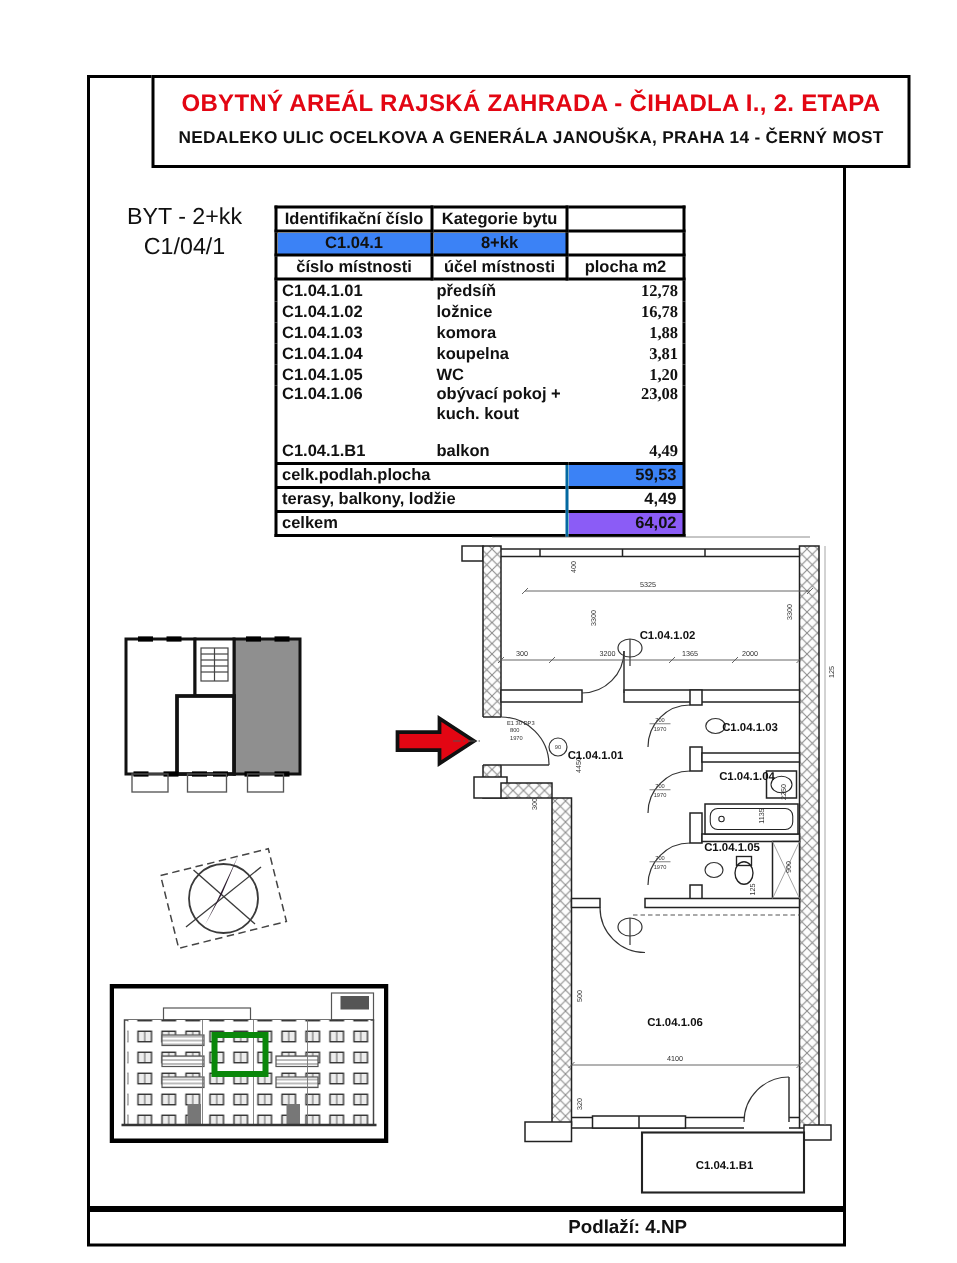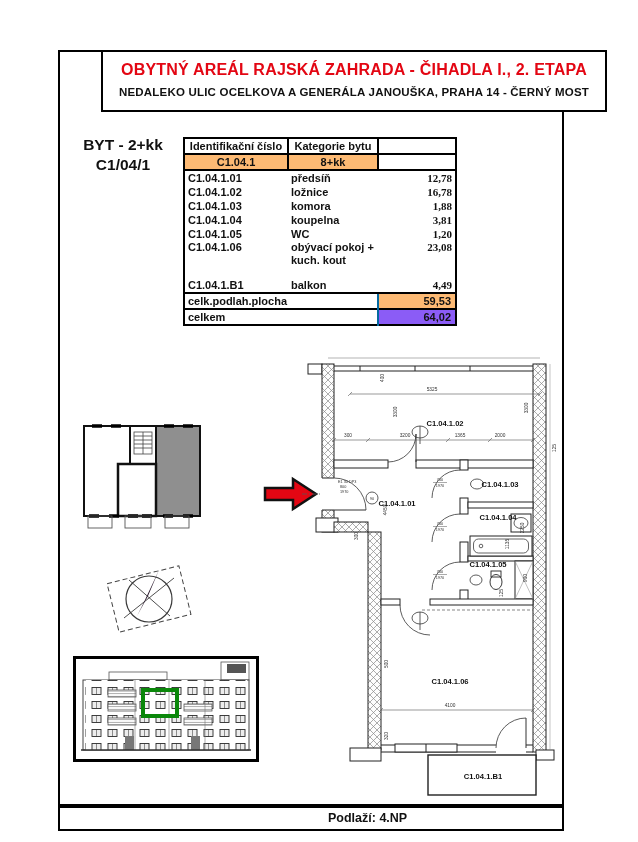--- a/index.html
+++ b/index.html
@@ -5,40 +5,40 @@
   html,body{margin:0;padding:0;background:#fff;}
   .page{position:relative;width:638px;height:842px;background:#fff;overflow:hidden;
         font-family:"Liberation Sans",sans-serif;color:#111;}
   .frame{position:absolute;left:58px;top:50px;width:506px;height:756px;
          border:2px solid #000;box-sizing:border-box;background:#fff;}
   .header-box{position:absolute;left:58px;top:50px;width:506px;height:62px;
          border:2px solid #000;box-sizing:border-box;text-align:center;background:#fff;z-index:3;margin-left:43px;}
   .title{color:#e30613;font-weight:bold;font-size:16px;margin-top:9px;letter-spacing:.2px;}
   .subtitle{font-weight:bold;font-size:11.5px;margin-top:7px;letter-spacing:.2px;}
   .unit-label{position:absolute;left:62px;top:135px;width:122px;text-align:center;
-         font-weight:bold;font-size:15.5px;line-height:20px;}
+         font-weight:normal;font-size:15.5px;line-height:20px;}
   
   table.flat{position:absolute;left:183px;top:137px;border-collapse:collapse;
          border:2px solid #000;font-size:11px;font-weight:bold;table-layout:fixed;background:#fff;padding-left:40px;}
   table.flat td{padding:0 3px;height:14px;line-height:13px;overflow:hidden;}
   td.hd{border:2px solid #000;text-align:center;}
-  .yellow{background:#fdba74;}
+  .yellow{background:#3b82f6;}
   .orange{background:#8b5cf6;}
   td.num{text-align:right;padding-right:4px;font-family:Liberation Serif, serif;}
   tr.r06 td{height:27px;vertical-align:top;}
   td.pre{white-space:pre-line;}
   tr.spacer td{height:10px;}
   tr.sum td{border-top:2px solid #000;}
   tr.sum td.val{border-left:2px solid #0369a1;text-align:right;padding-right:4px;}
   
   .footer{position:absolute;left:58px;top:806px;width:506px;height:25px;
          border:2px solid #000;box-sizing:border-box;background:#fff;}
   .footer span{position:absolute;top:3px;font-weight:bold;font-size:12.5px;}
   .footer .sec{left:60px;width:115px;text-align:center;margin-top:48px;}
-  .footer .flo{left:268px;width:130px;text-align:left;}
+  .footer .flo{left:268px;width:130px;text-align:right;}
   
   .svgabs{position:absolute;}
   svg text{font-family:"Liberation Sans",sans-serif;}
   .rlab{font-size:7.6px;font-weight:bold;fill:#111;}
   .dlab{font-size:4.8px;fill:#333;}
   .tlab{font-size:3.8px;fill:#333;}
 </style>
 </head>
 <body>
 
@@ -67,20 +67,25 @@
       <td class="hd">Identifikační číslo</td>
       <td class="hd">Kategorie bytu</td>
       <td class="hd"></td>
     </tr>
     <tr>
       <td class="hd yellow">C1.04.1</td>
       <td class="hd yellow">8+kk</td>
       <td class="hd"></td>
     </tr>
     <tr>
+      <td class="hd">číslo místnosti</td>
+      <td class="hd">účel místnosti</td>
+      <td class="hd">plocha m2</td>
+    </tr>
+    <tr>
       <td>C1.04.1.01</td>
       <td>předsíň</td>
       <td class="num">12,78</td>
     </tr>
     <tr>
       <td>C1.04.1.02</td>
       <td>ložnice</td>
       <td class="num">16,78</td>
     </tr>
     <tr>
@@ -110,20 +115,24 @@
           <td></td>
         </tr>
     <tr>
       <td>C1.04.1.B1</td>
       <td>balkon</td>
       <td class="num">4,49</td>
     </tr>
     <tr class="sum">
       <td colspan="2">celk.podlah.plocha</td>
       <td class="val yellow">59,53</td>
+    </tr>
+    <tr class="sum">
+      <td colspan="2">terasy, balkony, lodžie</td>
+      <td class="val">4,49</td>
     </tr>
     <tr class="sum">
       <td colspan="2">celkem</td>
       <td class="val orange">64,02</td>
     </tr>
   </tbody>
     </table>
 
   <svg class="svgabs" style="left:78px;top:412px" width="128" height="124" viewBox="0 0 128 124">
     <rect x="6" y="14" width="46" height="90" fill="#fff" stroke="#111" stroke-width="2"></rect>

